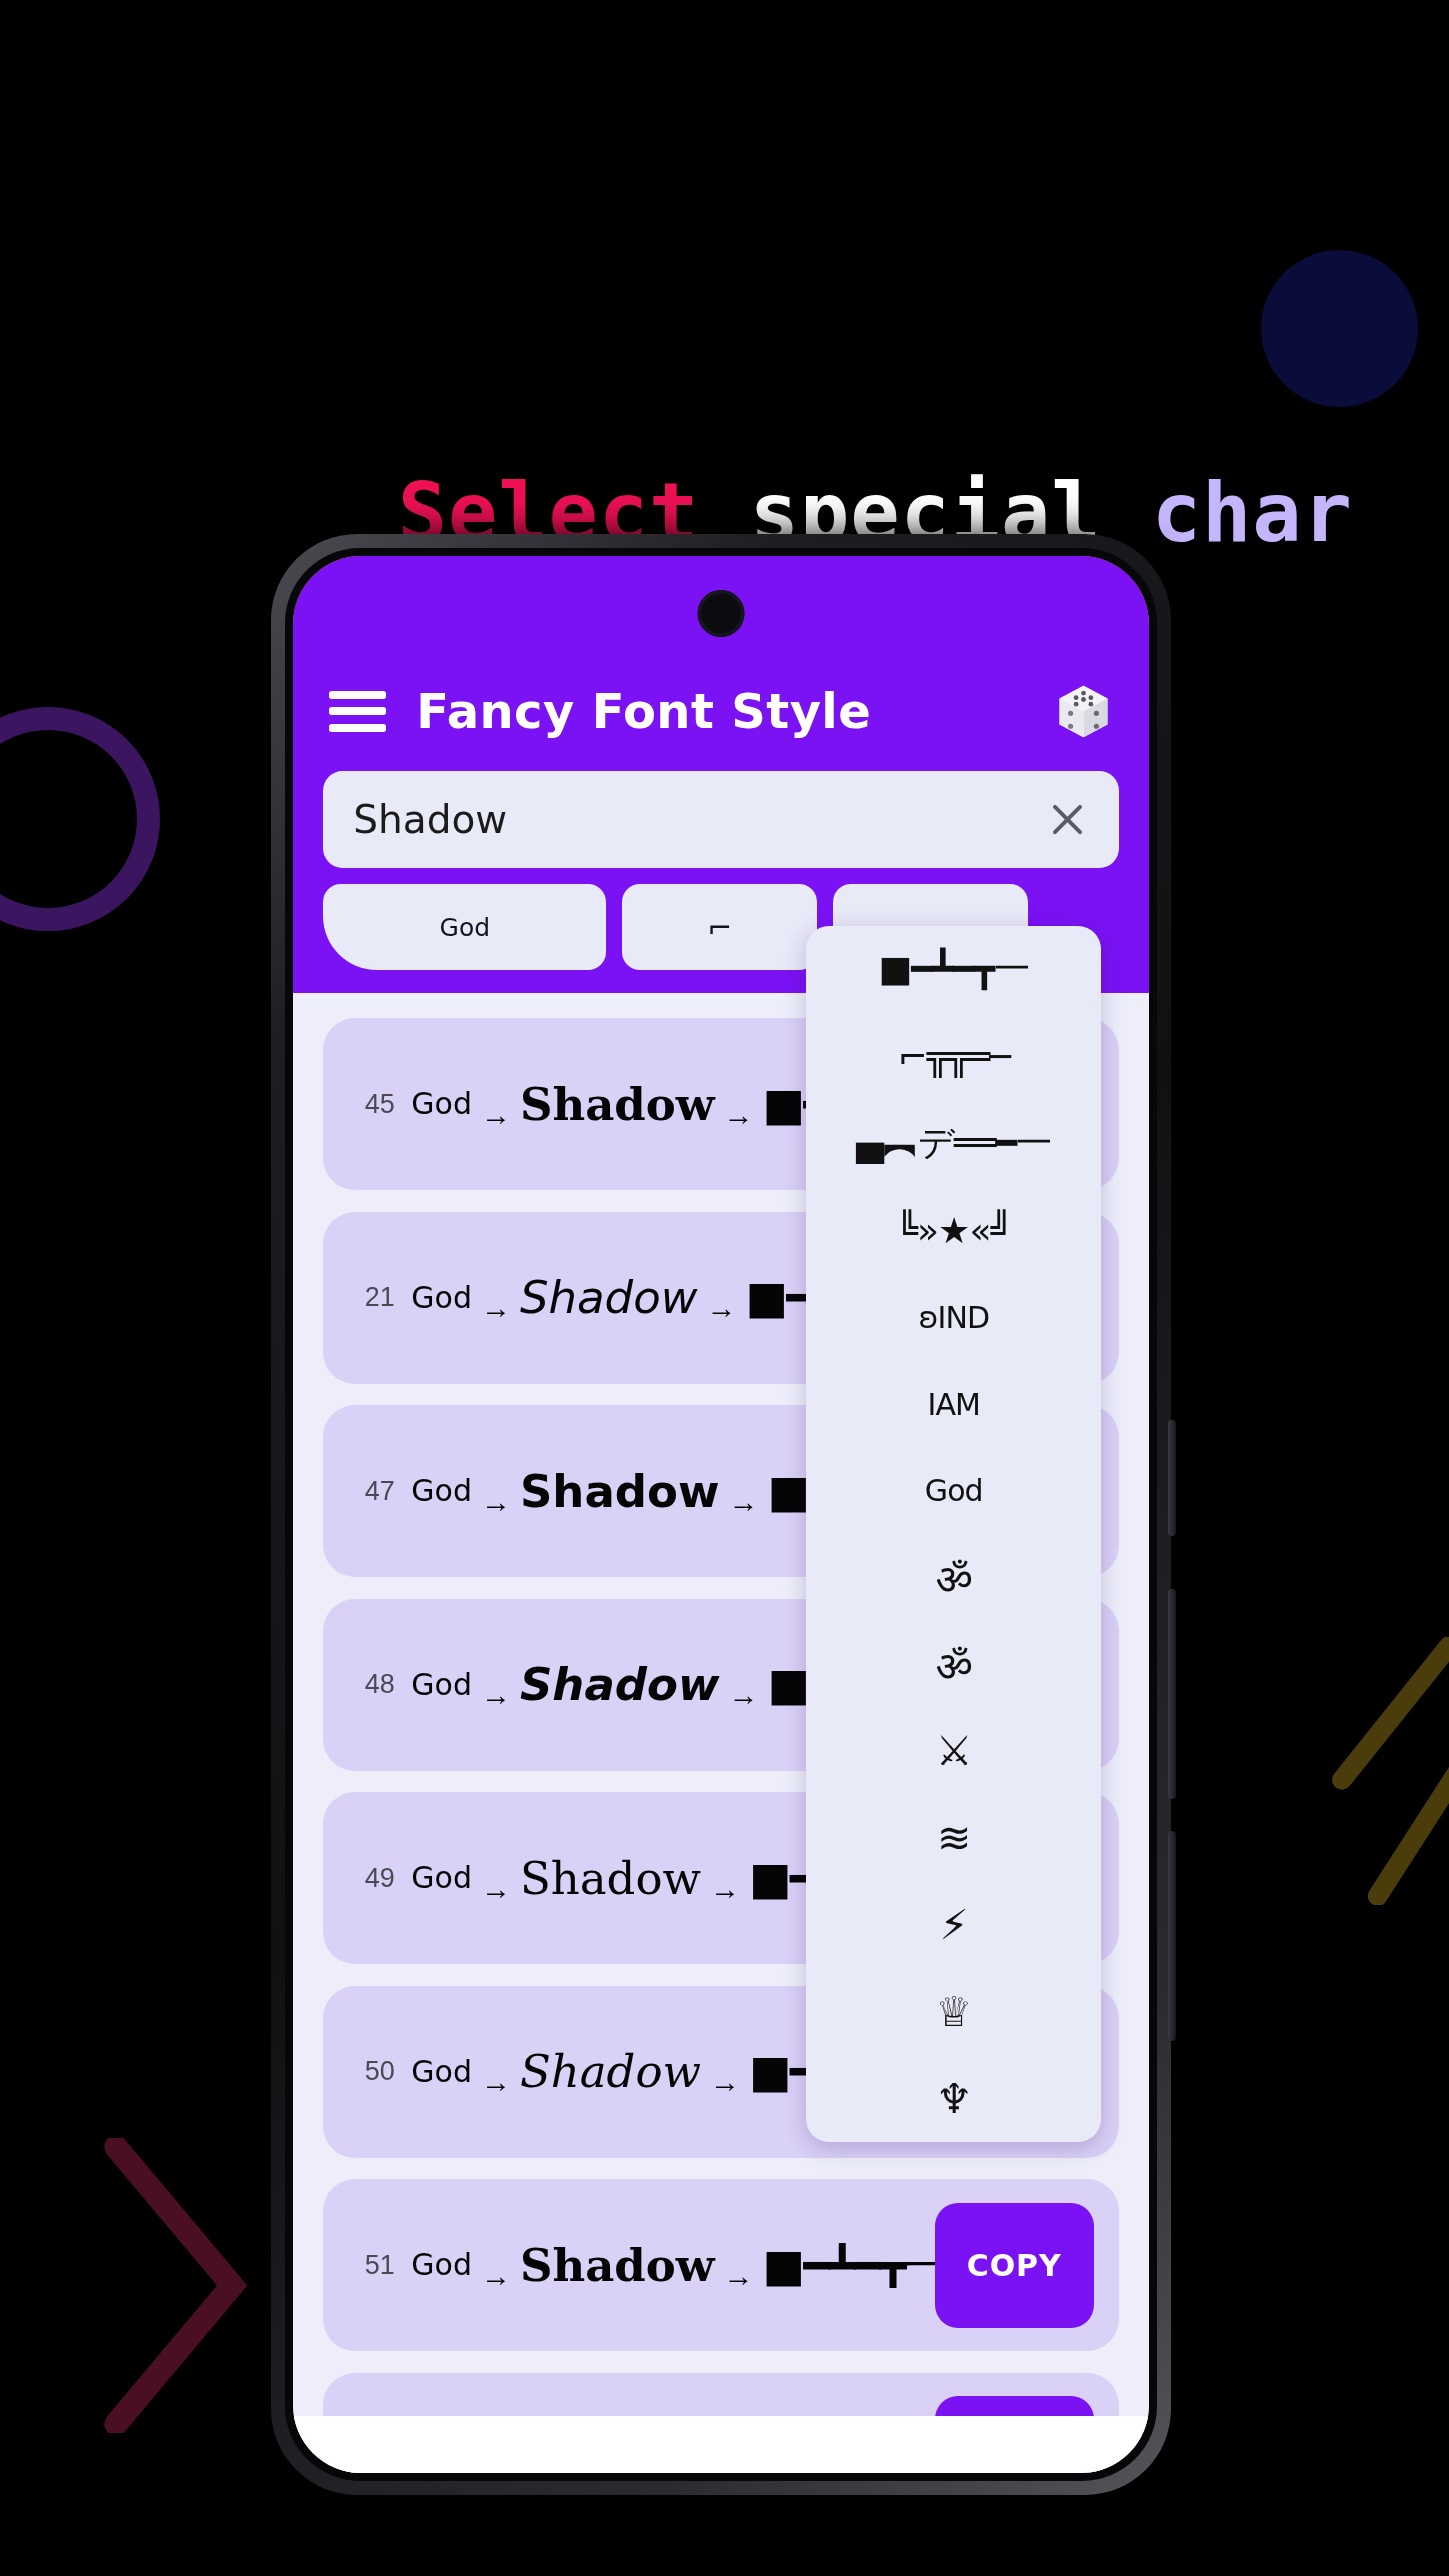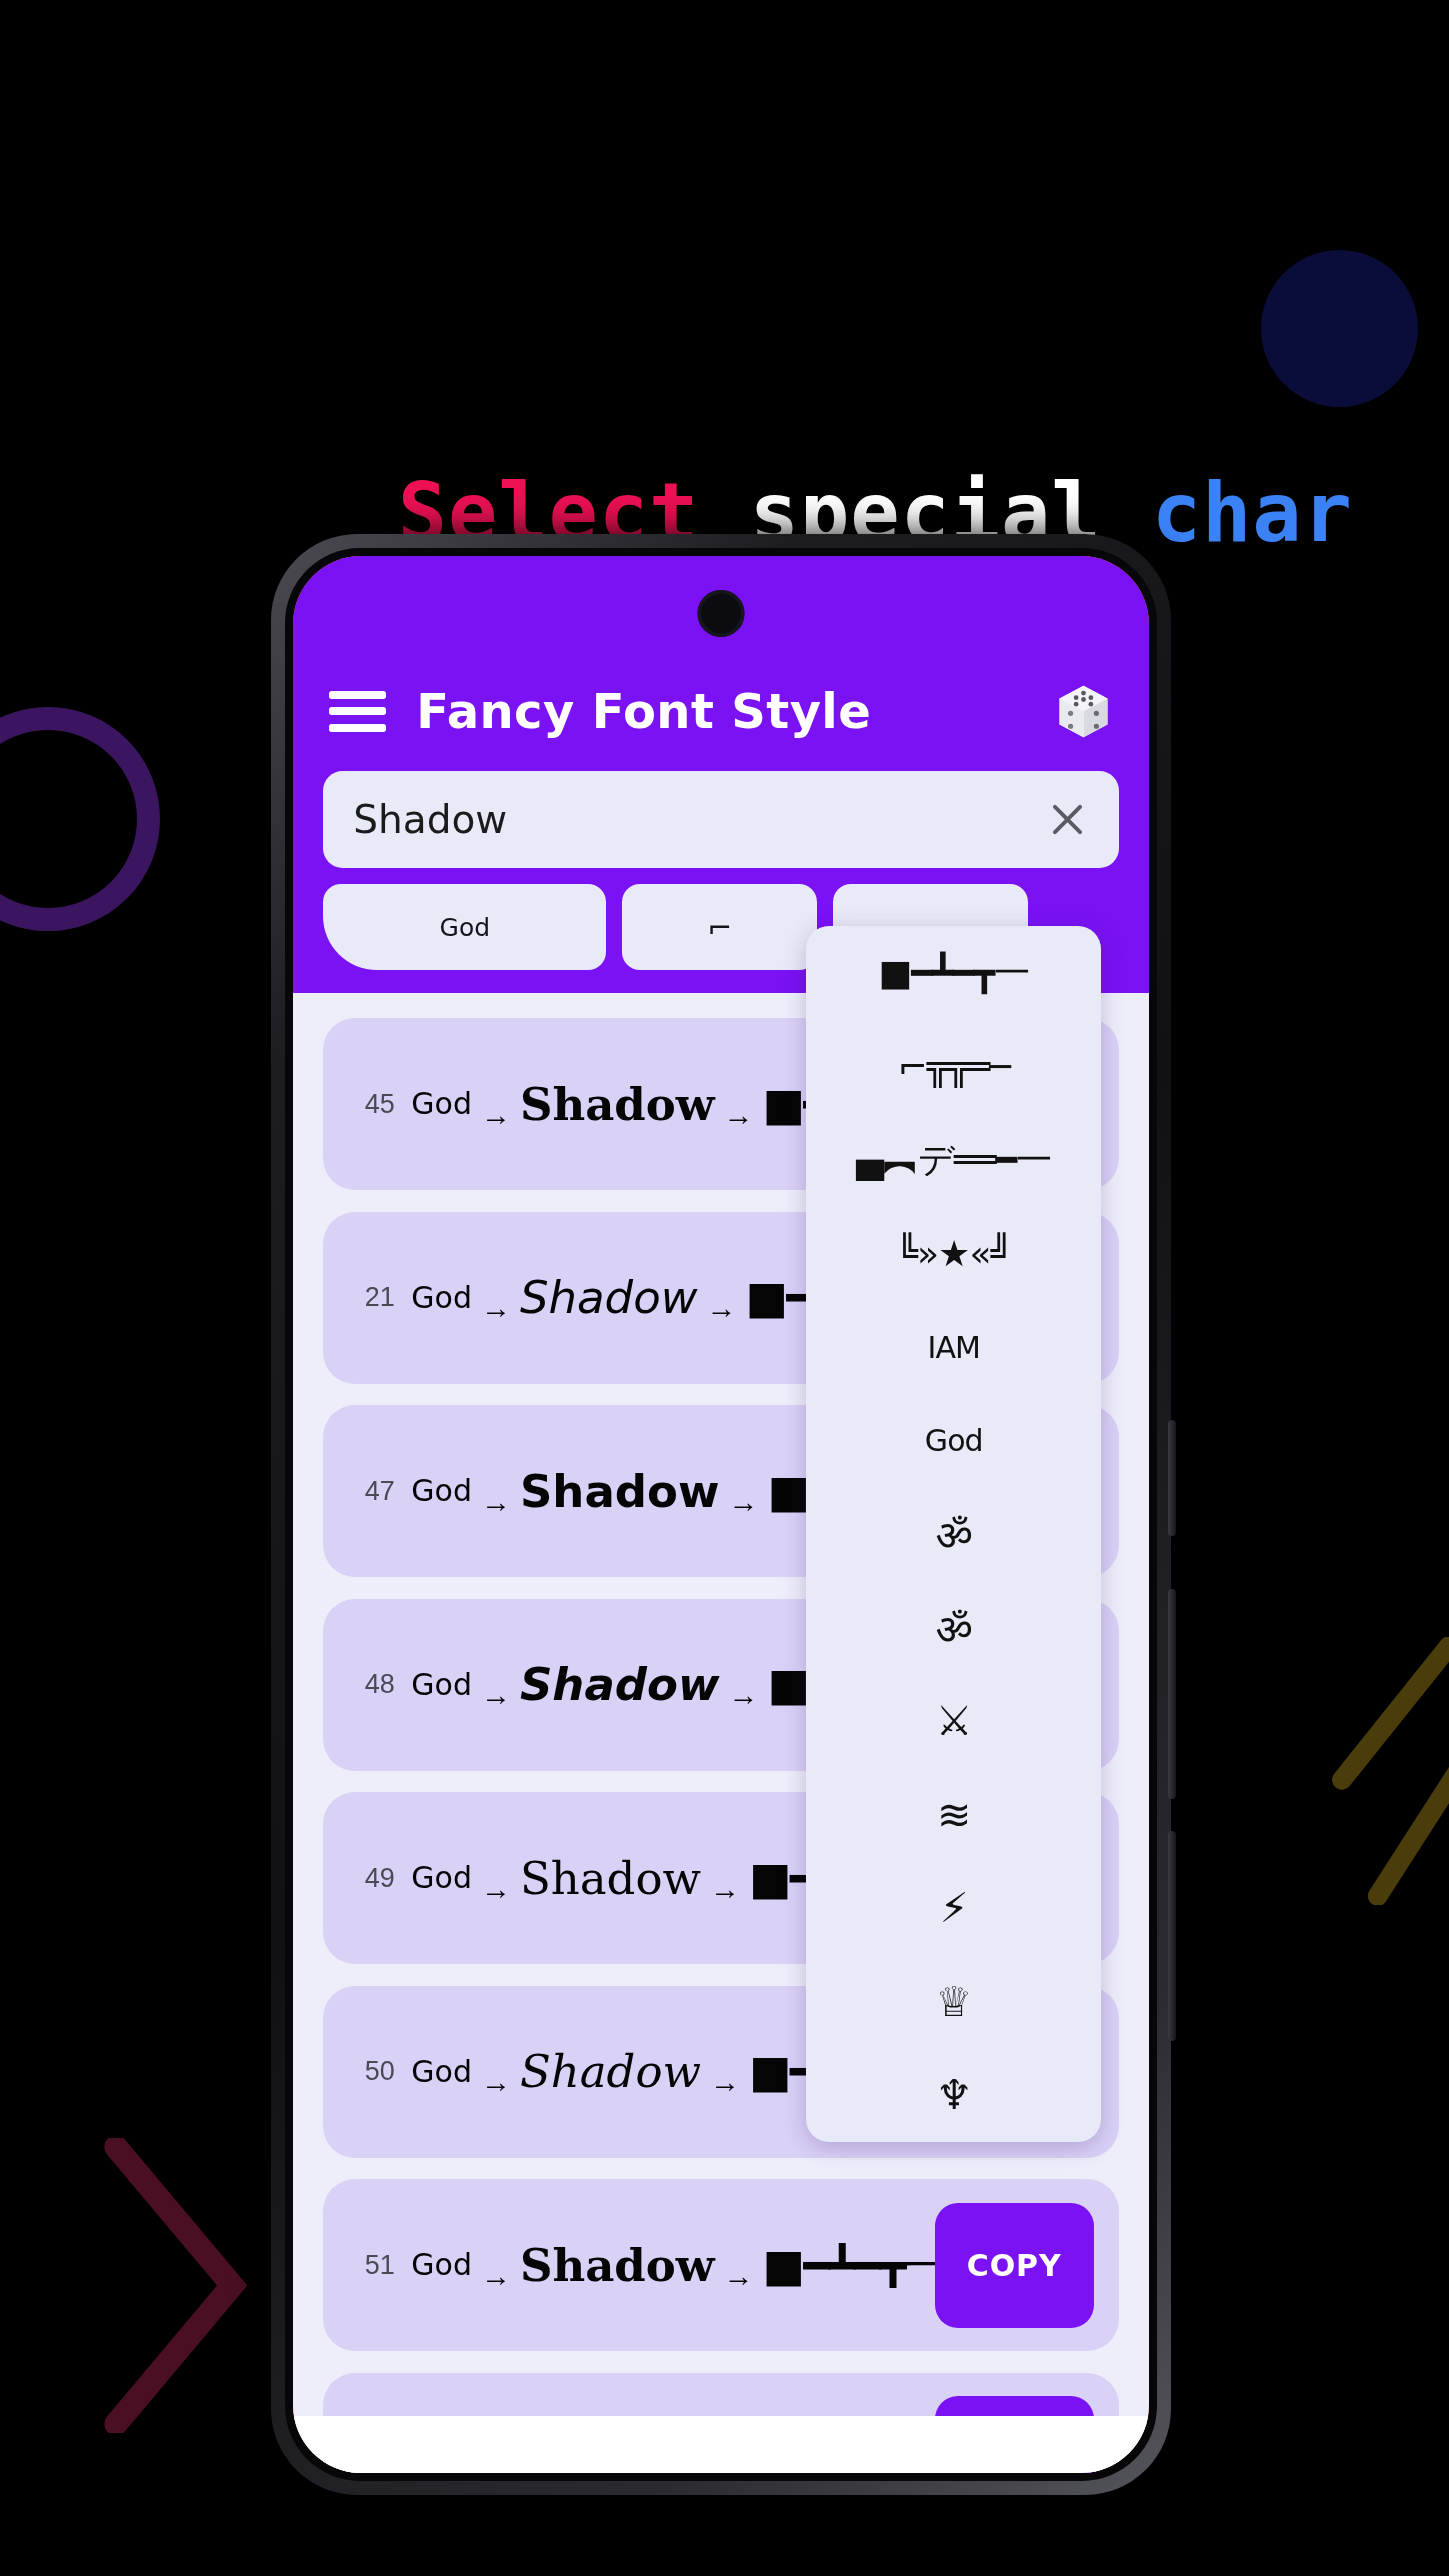--- a/index.html
+++ b/index.html
@@ -30,21 +30,21 @@
     text-align:center;
     font-family:"DejaVu Sans Mono", monospace;
     font-weight:bold;
     font-size:82px;
     line-height:1.32;
     letter-spacing:0.9px;
     white-space:pre-wrap;
   }
   .w-pink   { color:#ED1154;text-align:center; }
   .w-white  { color:#ffffff; }
-  .w-yellow { color:#3b82f6; }
+  .w-yellow { color:#c4b5fd; }
   .w-purple { color:#7A12F4; }
 
   
   #phone {
     position:absolute; left:271px; top:534px;
     width:900px; height:1961px;
     border-radius:86px;
     background:linear-gradient(135deg,#4b4b52 0%,#1d1d22 18%,#111114 50%,#2a2a30 82%,#55555c 100%);
     padding:14.3px;
     box-shadow:0 0 36px rgba(0,0,0,.9);
@@ -353,20 +353,21 @@
 
         </div>
 
         <div id="home-pad"></div>
 
         <div id="dropdown">
           <div class="dd-item sym">■━┻━┳一</div>
           <div class="dd-item sym">⌐╦╦═─</div>
           <div class="dd-item sym">▄︻デ══━一</div>
           <div class="dd-item sym">╚»★«╝</div>
+          <div class="dd-item">ʚIND</div>
           <div class="dd-item">IAM</div>
           <div class="dd-item">God</div>
           <div class="dd-item big">ॐ</div>
           <div class="dd-item big">ॐ</div>
           <div class="dd-item big">⚔</div>
           <div class="dd-item big">≋</div>
           <div class="dd-item big">⚡</div>
           <div class="dd-item big">♕</div>
           <div class="dd-item big">♆</div>
         </div>

